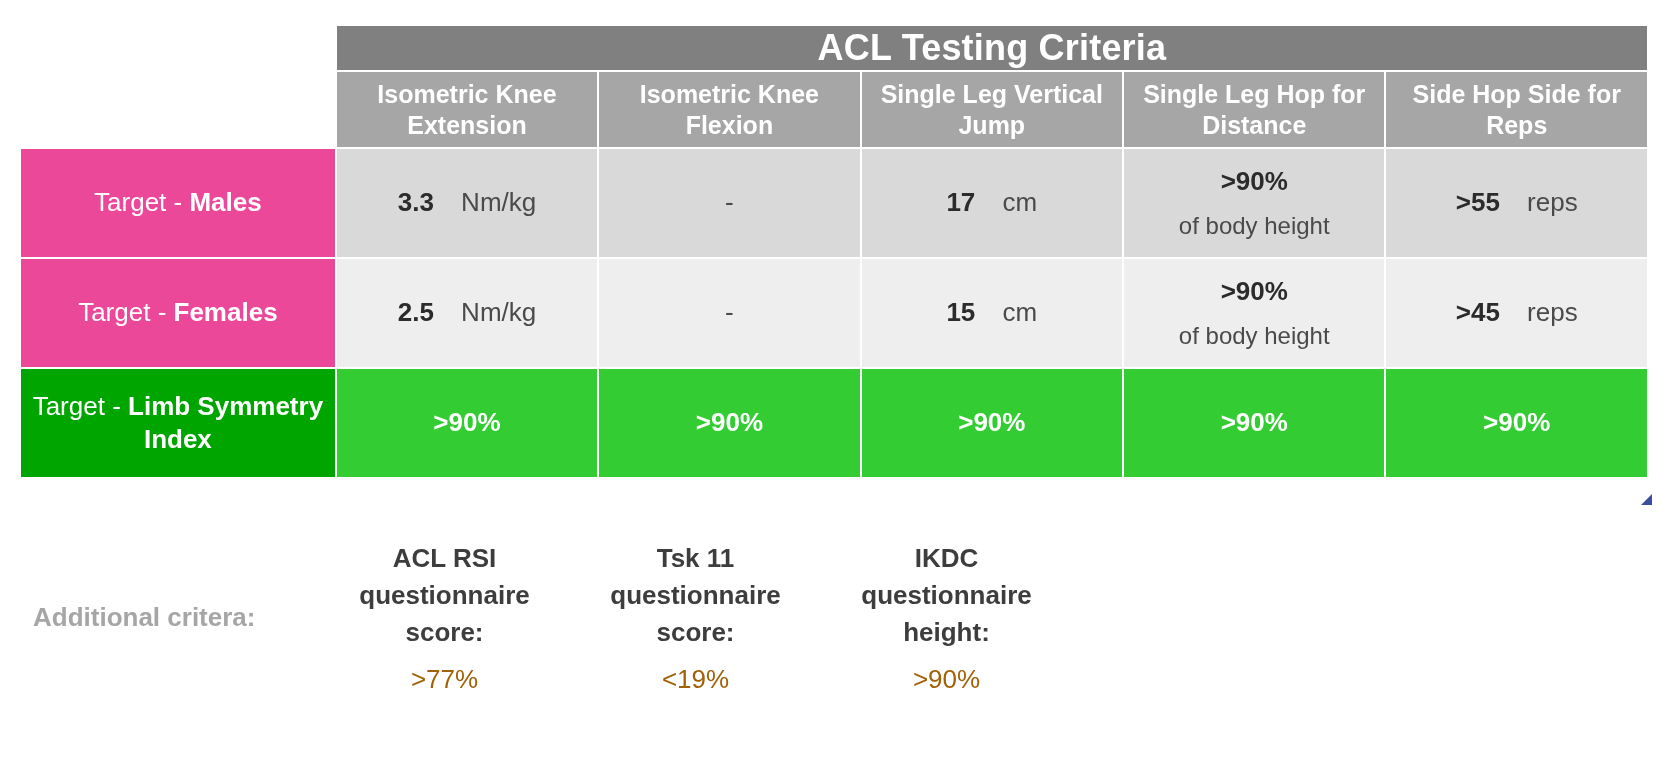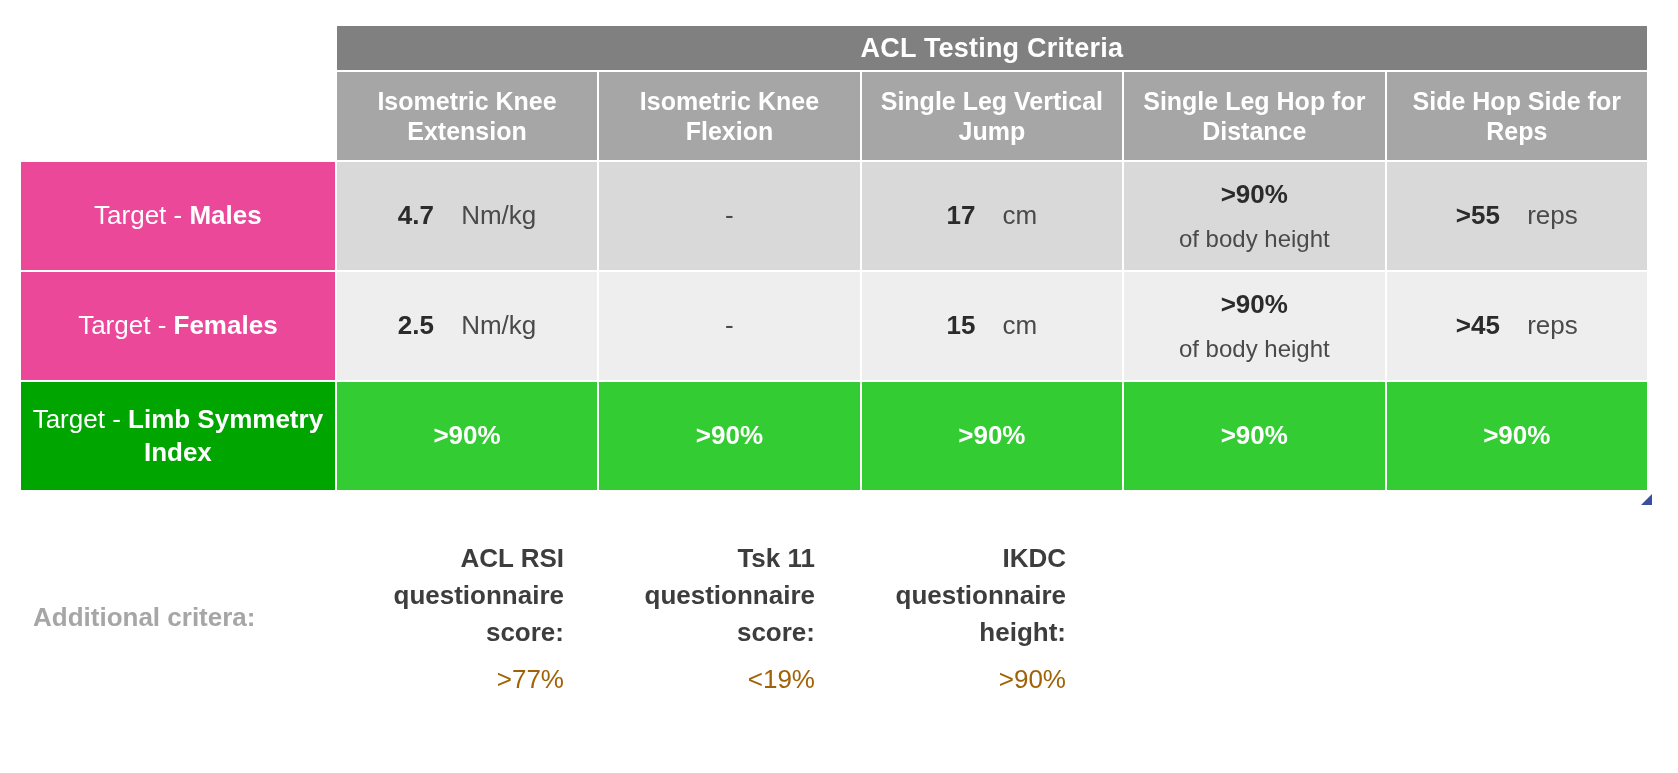--- a/index.html
+++ b/index.html
@@ -52,35 +52,35 @@
   
   .corner {
     background: transparent;
     border: none;
   }
 
   
   .banner {
     background: #808080;
     color: #ffffff;
-    font-size: 27px;
+    font-size: 36px;
     font-weight: bold;
     height: 44px;
     line-height: 44px;
     letter-spacing: 0.2px;
   }
 
   
   .colhead {
     background: #a6a6a6;
     color: #ffffff;
     font-size: 25px;
     font-weight: bold;
     line-height: 1.22;
-    height: 88px;
+    height: 75px;
     padding: 4px 8px;
   }
 
   
   .rowlabel {
     background: #ec4899;
     color: #ffffff;
     font-size: 26px;
     font-weight: normal;
     text-align: left;
@@ -127,21 +127,21 @@
 
   
   .extra {
     position: absolute;
     left: 19px;
     top: 540px;
     width: 1630px;
     display: flex;
   }
   .extra-col {
-    text-align: right;
+    text-align: center;
     padding: 0 6px;
     box-sizing: border-box;
   }
   .extra-col.label-col {
     width: 300px;
     text-align: left;
     padding-left: 14px;
     display: flex;
     align-items: center;
   }
@@ -194,21 +194,21 @@
           <td class="colhead">Isometric Knee Flexion</td>
           <td class="colhead">Single Leg Vertical Jump</td>
           <td class="colhead">Single Leg Hop for Distance</td>
           <td class="colhead">Side Hop Side for Reps</td>
         </tr>
 
         <tr>
           <td class="rowlabel"><span>Target - </span><b>Males</b></td>
 
           <td class="cell band-a">
-            <span class="num">4.7</span><span class="unit"> Nm/kg</span>
+            <span class="num">3.3</span><span class="unit"> Nm/kg</span>
           </td>
 
           <td class="cell band-a">
             <span class="dash">-</span>
           </td>
 
           <td class="cell band-a">
             <span class="num">17</span><span class="unit"> cm</span>
           </td>
 

